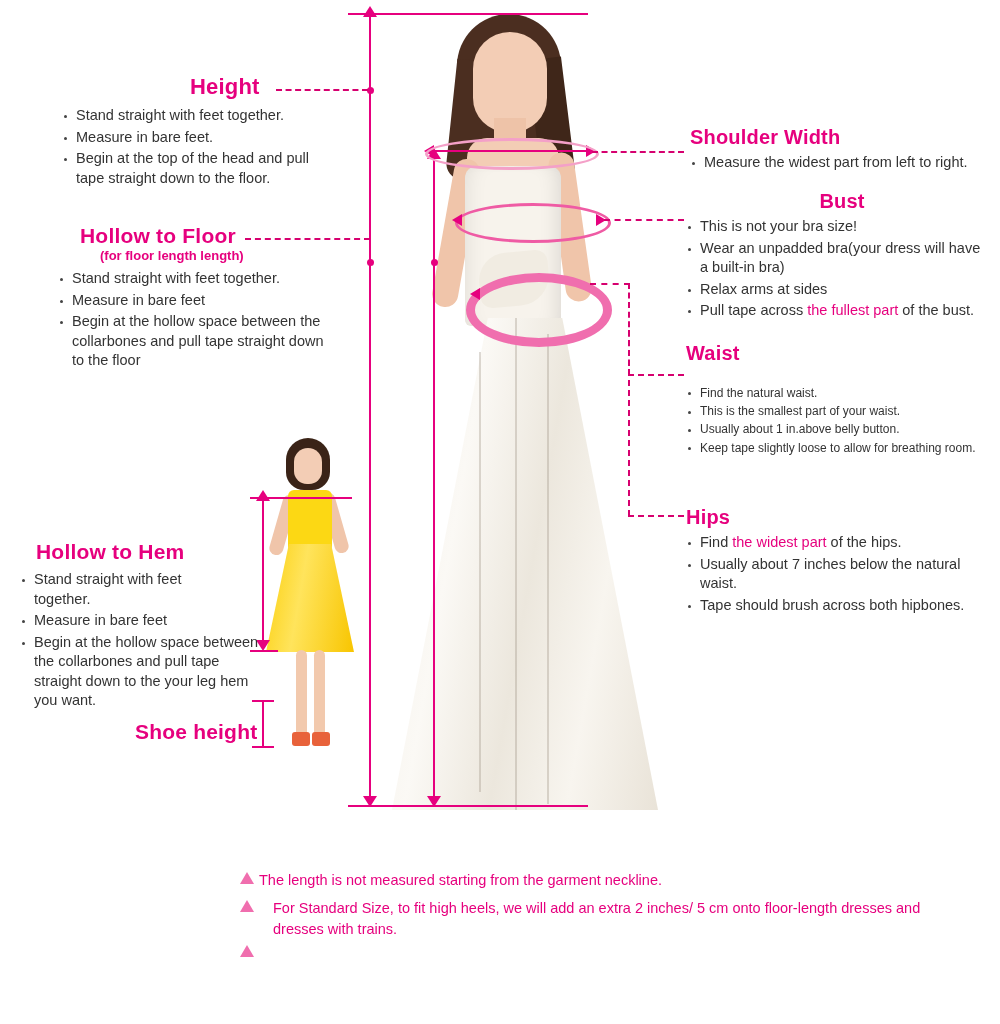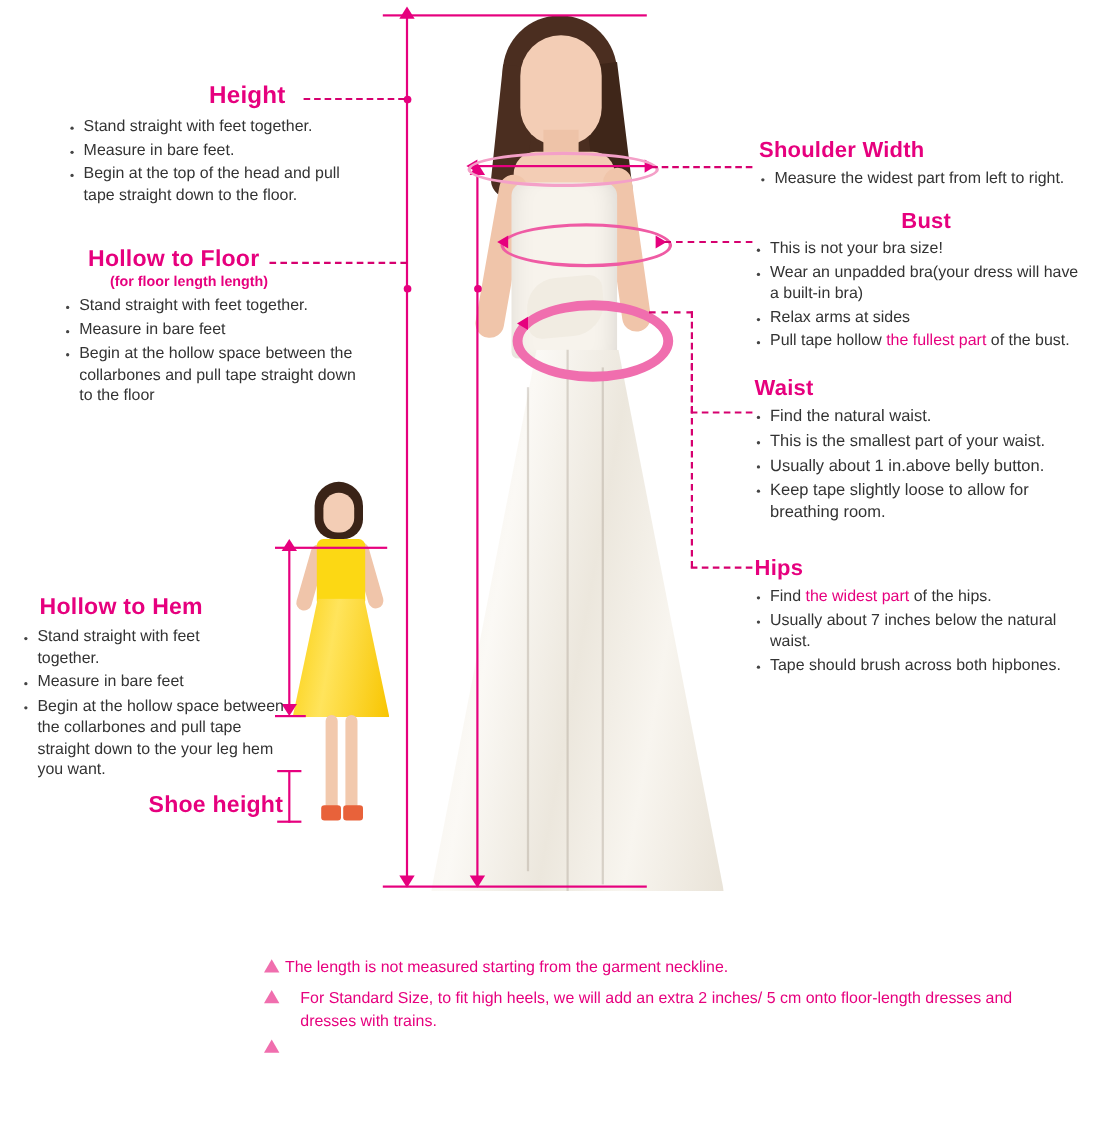--- a/index.html
+++ b/index.html
@@ -392,27 +392,27 @@
       <li>Measure the widest part from left to right.</li>
     </ul>
   </div>
 
   <div class="abs" style="left:686px; top:190px; width:312px;">
     <div class="hdr" style="font-size:20px;text-align:center;">Bust</div>
     <ul class="bullets" style="font-size:14.5px; margin-top:4px;">
       <li>This is not your bra size!</li>
       <li style="width:290px;">Wear an unpadded bra(your dress will have a built-in bra)</li>
       <li>Relax arms at sides</li>
-      <li><span>Pull tape hollow </span><span class="pinktext">the fullest part</span><span> of the bust.</span></li>
+      <li><span>Pull tape across </span><span class="pinktext">the fullest part</span><span> of the bust.</span></li>
     </ul>
   </div>
 
   <div class="abs" style="left:686px; top:342px; width:312px;">
     <div class="hdr" style="font-size:20px;">Waist</div>
-    <ul class="bullets" style="font-size:15px; margin-top:4px;">
+    <ul class="bullets" style="font-size:12px; margin-top:20px;">
       <li>Find the natural waist.</li>
       <li>This is the smallest part of your waist.</li>
       <li>Usually about 1 in.above belly button.</li>
       <li style="width:276px;">Keep tape slightly loose to allow for breathing room.</li>
     </ul>
   </div>
 
   <div class="abs" style="left:686px; top:506px; width:312px;">
     <div class="hdr" style="font-size:20px;">Hips</div>
     <ul class="bullets" style="font-size:14.5px; margin-top:4px;">

